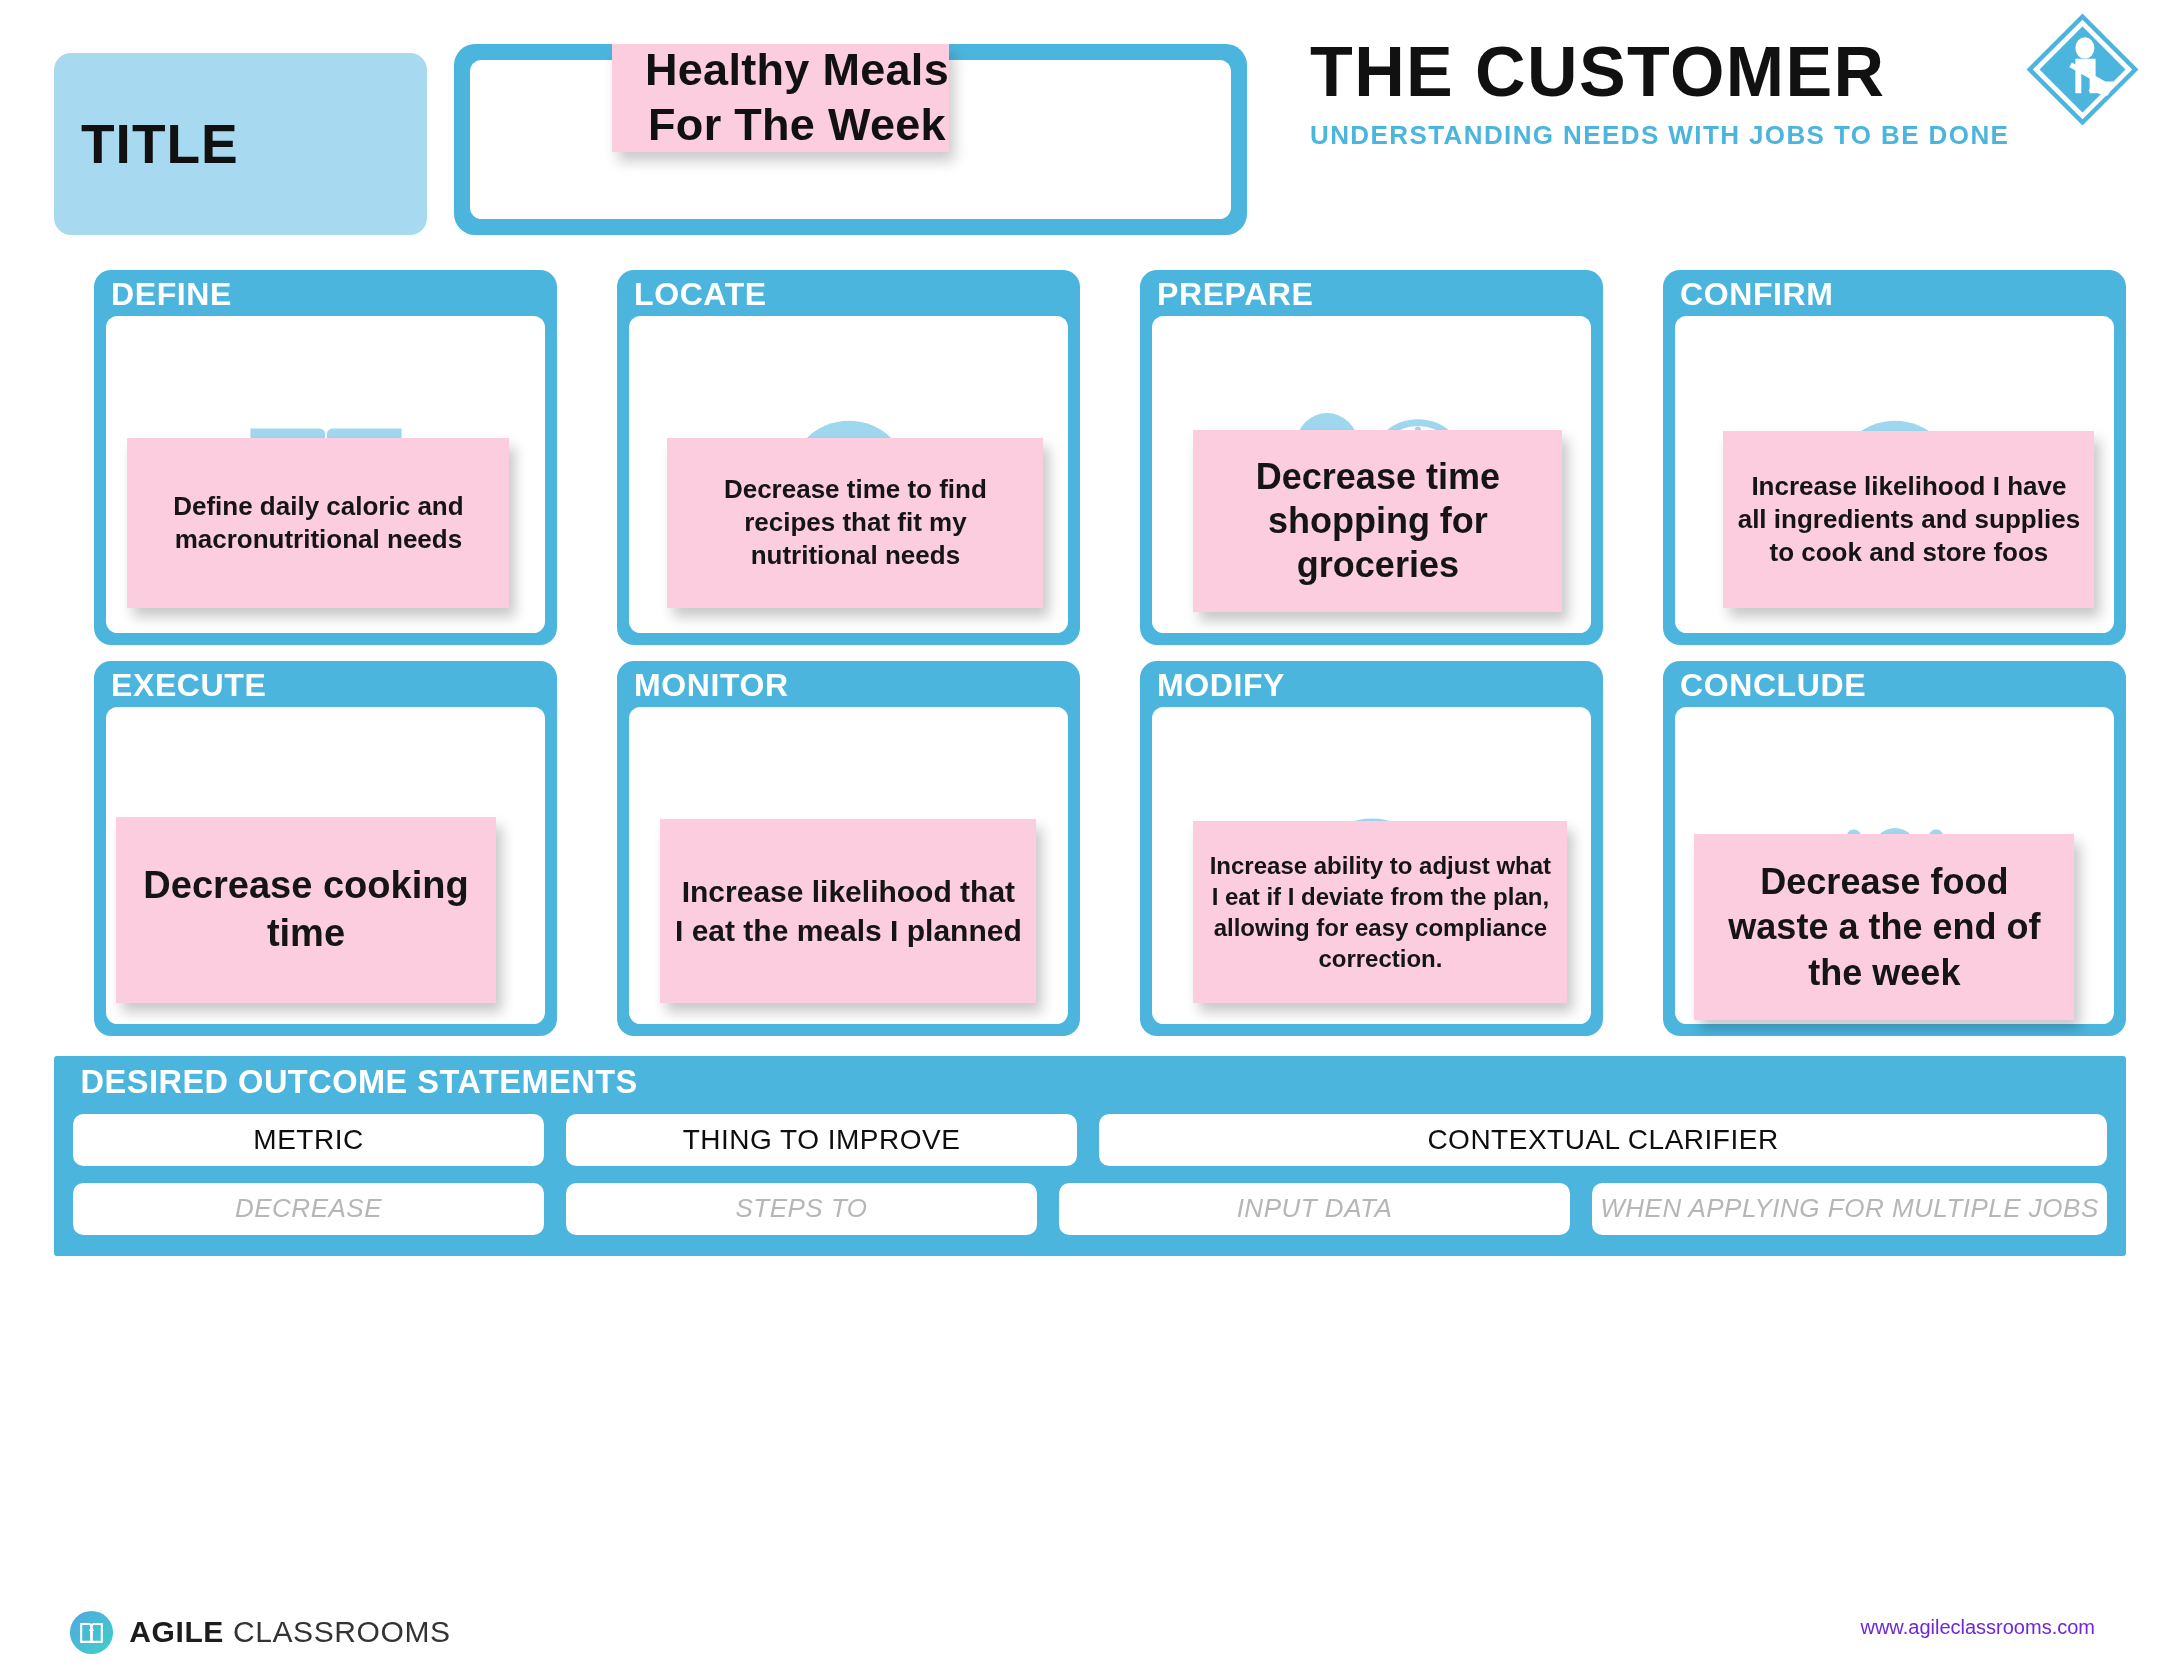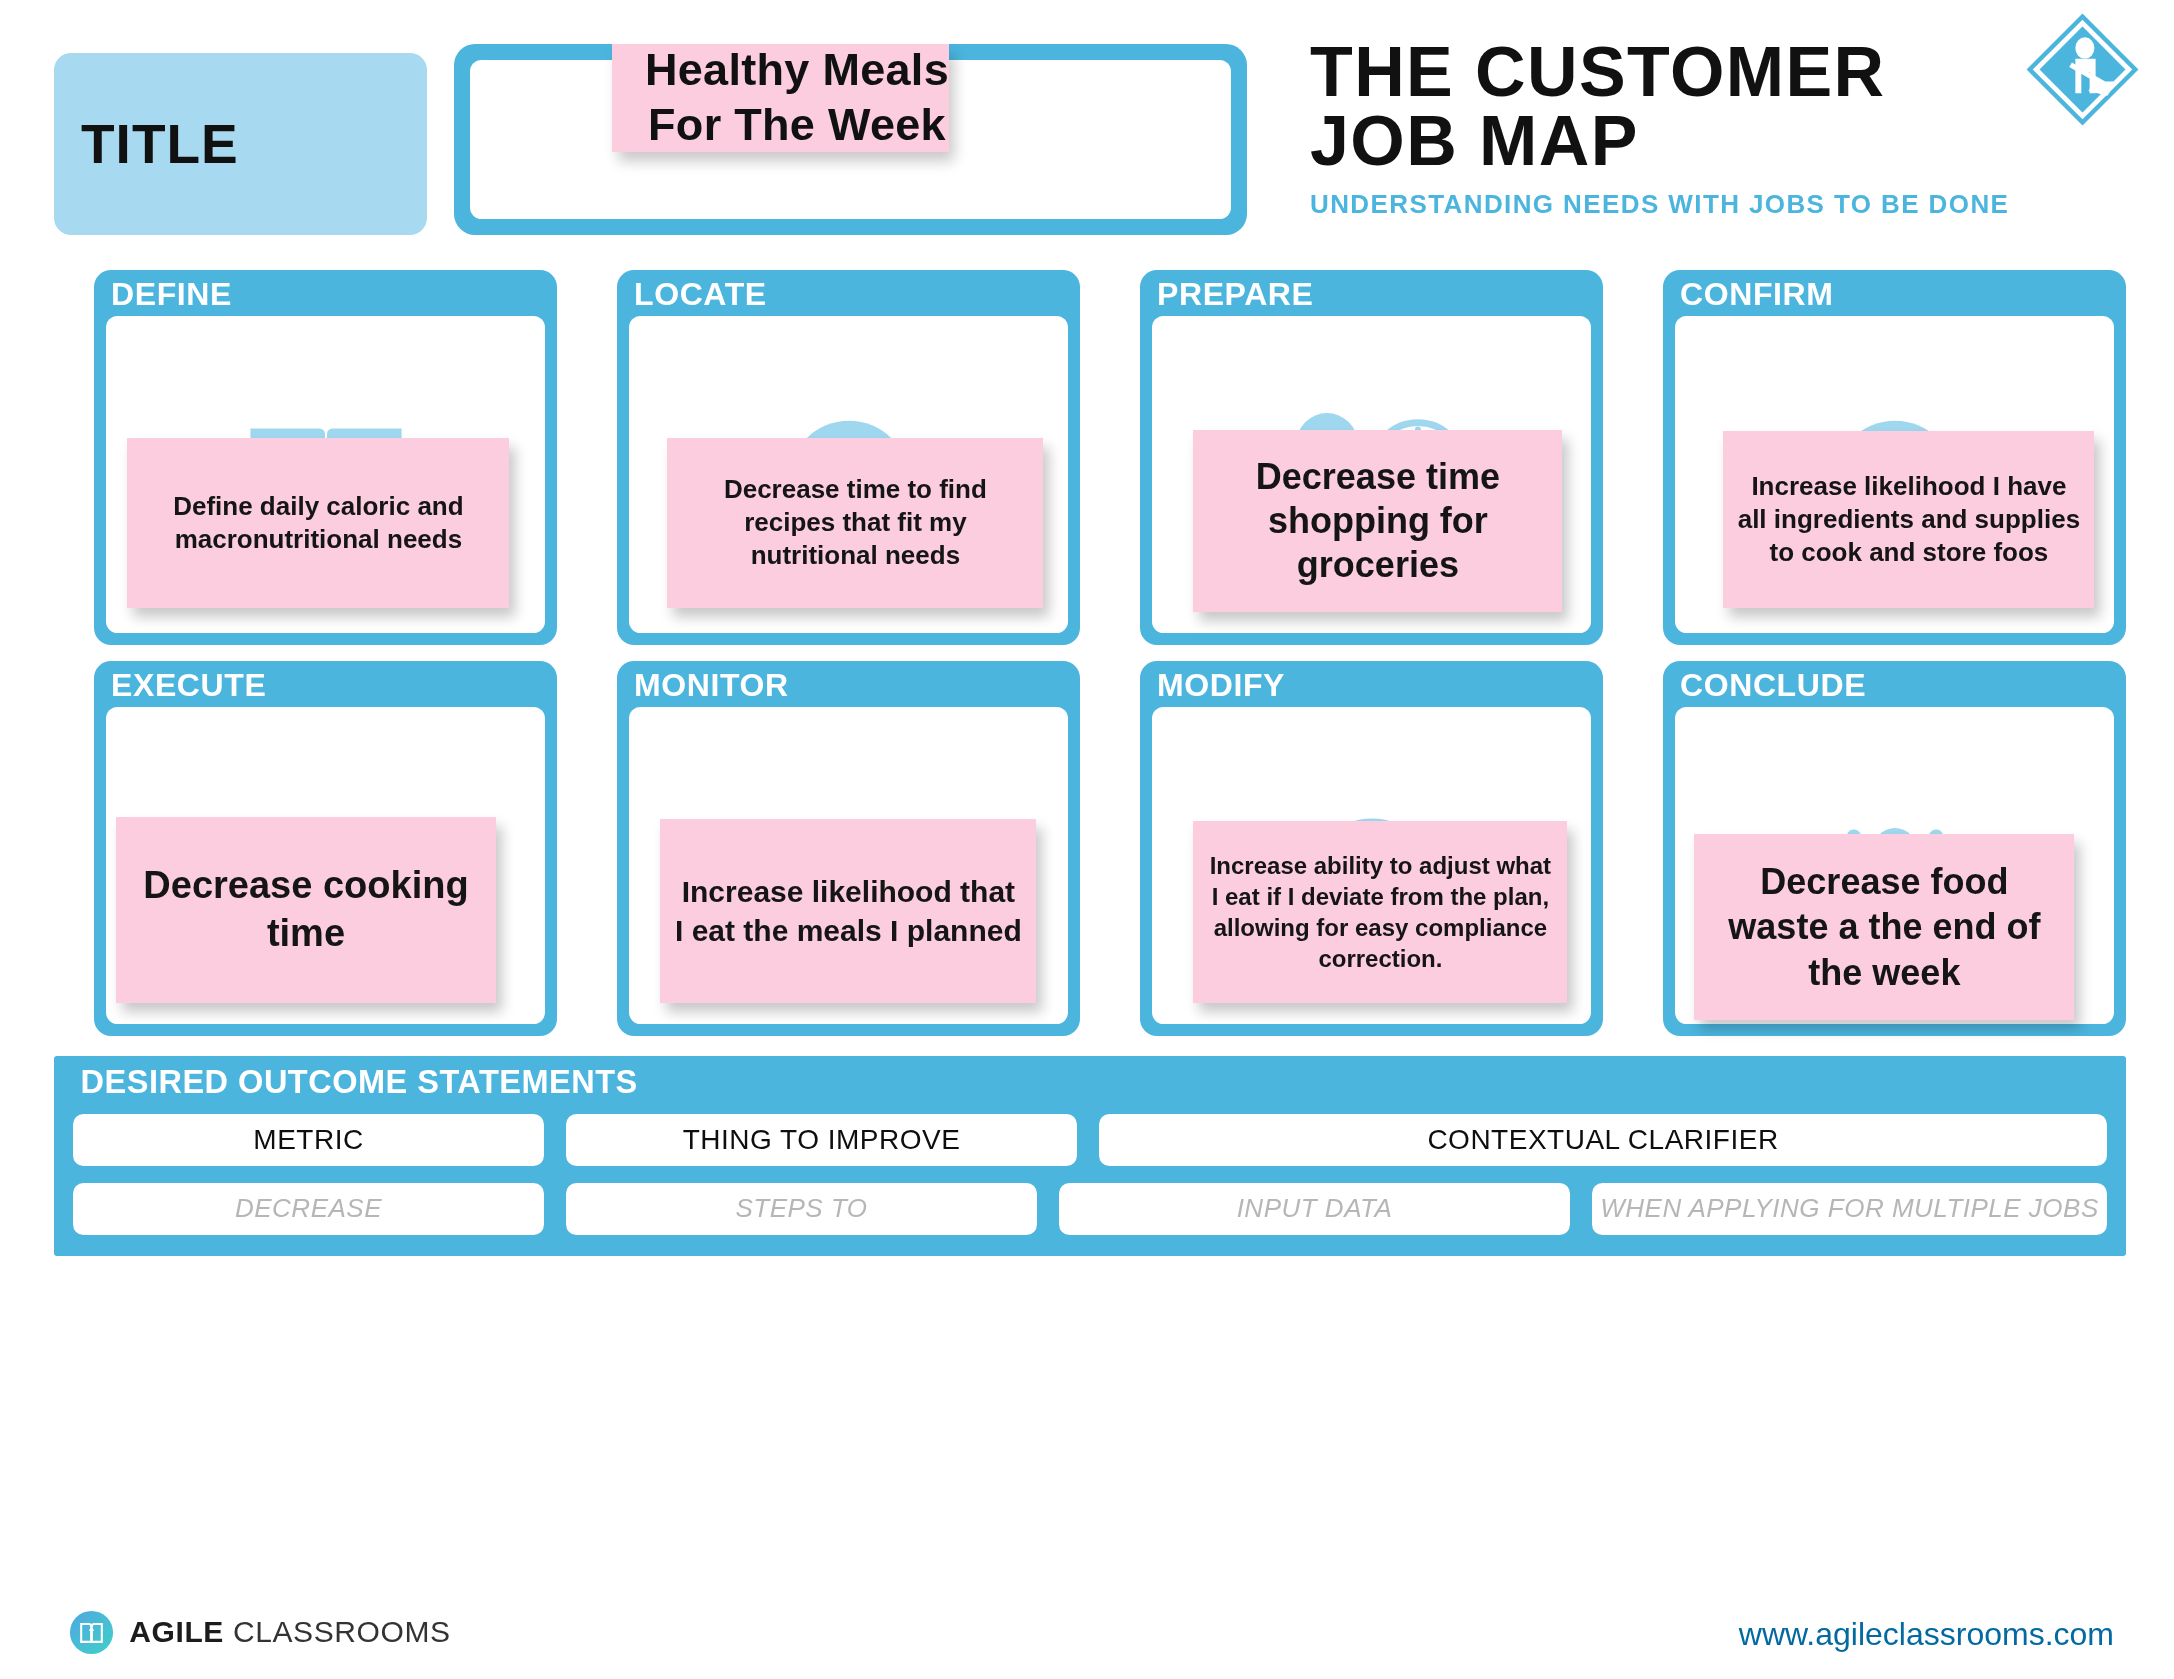--- a/index.html
+++ b/index.html
@@ -262,23 +262,23 @@
   .footer-logo { width: 45px; height: 45px; }
   .footer-brand-text {
     font-size: 30px;
     letter-spacing: 0.6px;
     color: #333333;
     white-space: nowrap;
   }
   .footer-brand-text b { font-weight: 700; color: #1c1c1c; }
   .footer-url {
     position: absolute;
-    right: 61px; top: 11.5px;
-    font-size: 32px;
-    color: #0369a1;
+    right: 80px; top: 11.5px;
+    font-size: 20px;
+    color: #6d28d9;
   }
 </style>
 </head>
 <body>
 
 <div class="page">
 
   <div class="header">
 
     <div class="title-chip">
@@ -292,21 +292,20 @@
     <div class="title-note">
       <div class="title-note-text">
         <div>Healthy Meals</div>
         <div>For The Week</div>
       </div>
     </div>
 
     <div class="brand-block">
       <div class="brand-title">
         <div>THE CUSTOMER</div>
-        <div>JOB MAP</div>
       </div>
       <div class="brand-sub">UNDERSTANDING NEEDS WITH JOBS TO BE DONE</div>
     </div>
 
     <div class="brand-logo">
       <svg viewBox="0 0 100 100">
         <path d="M50 3 L97 50 L50 97 L3 50 Z" fill="#4bb5de"></path>
         <path d="M50 11 L89 50 L50 89 L11 50 Z" fill="none" stroke="#ffffff" stroke-width="4"></path>
         <ellipse cx="52" cy="32" rx="8" ry="9" fill="#ffffff"></ellipse>
         <path d="M44 41 L44 70 L49 70 L49 52 L56 52 L56 70 L61 70 L61 41 Z" fill="#ffffff"></path>

